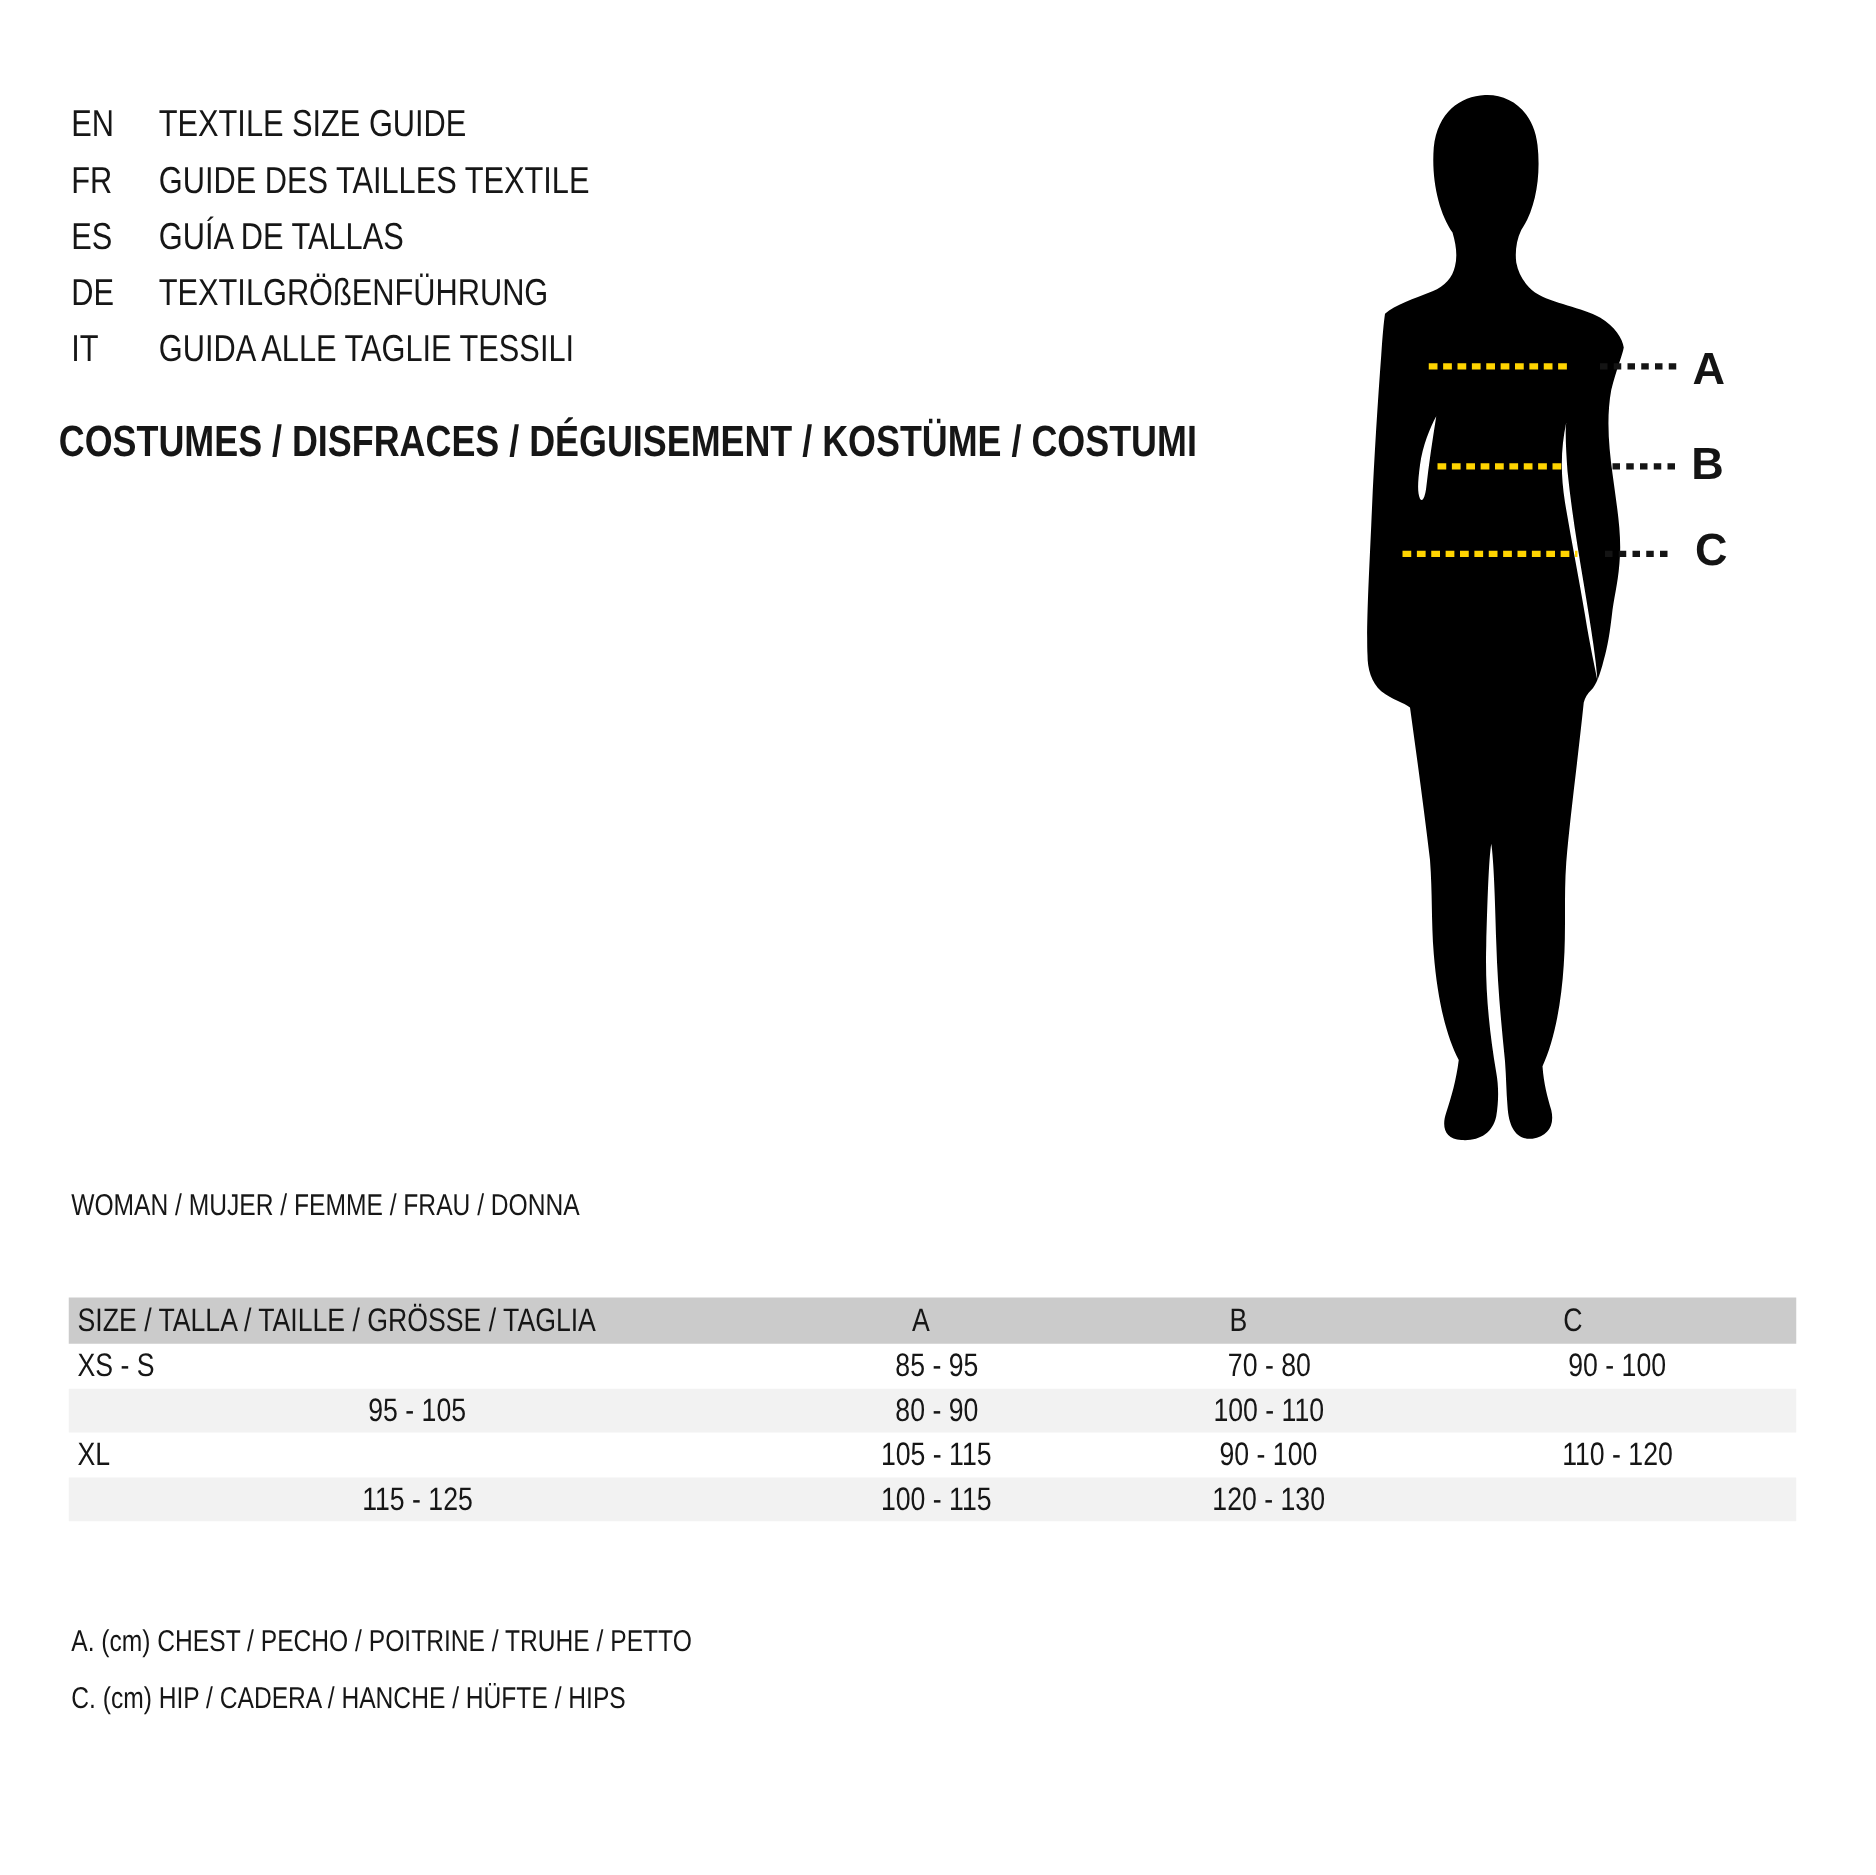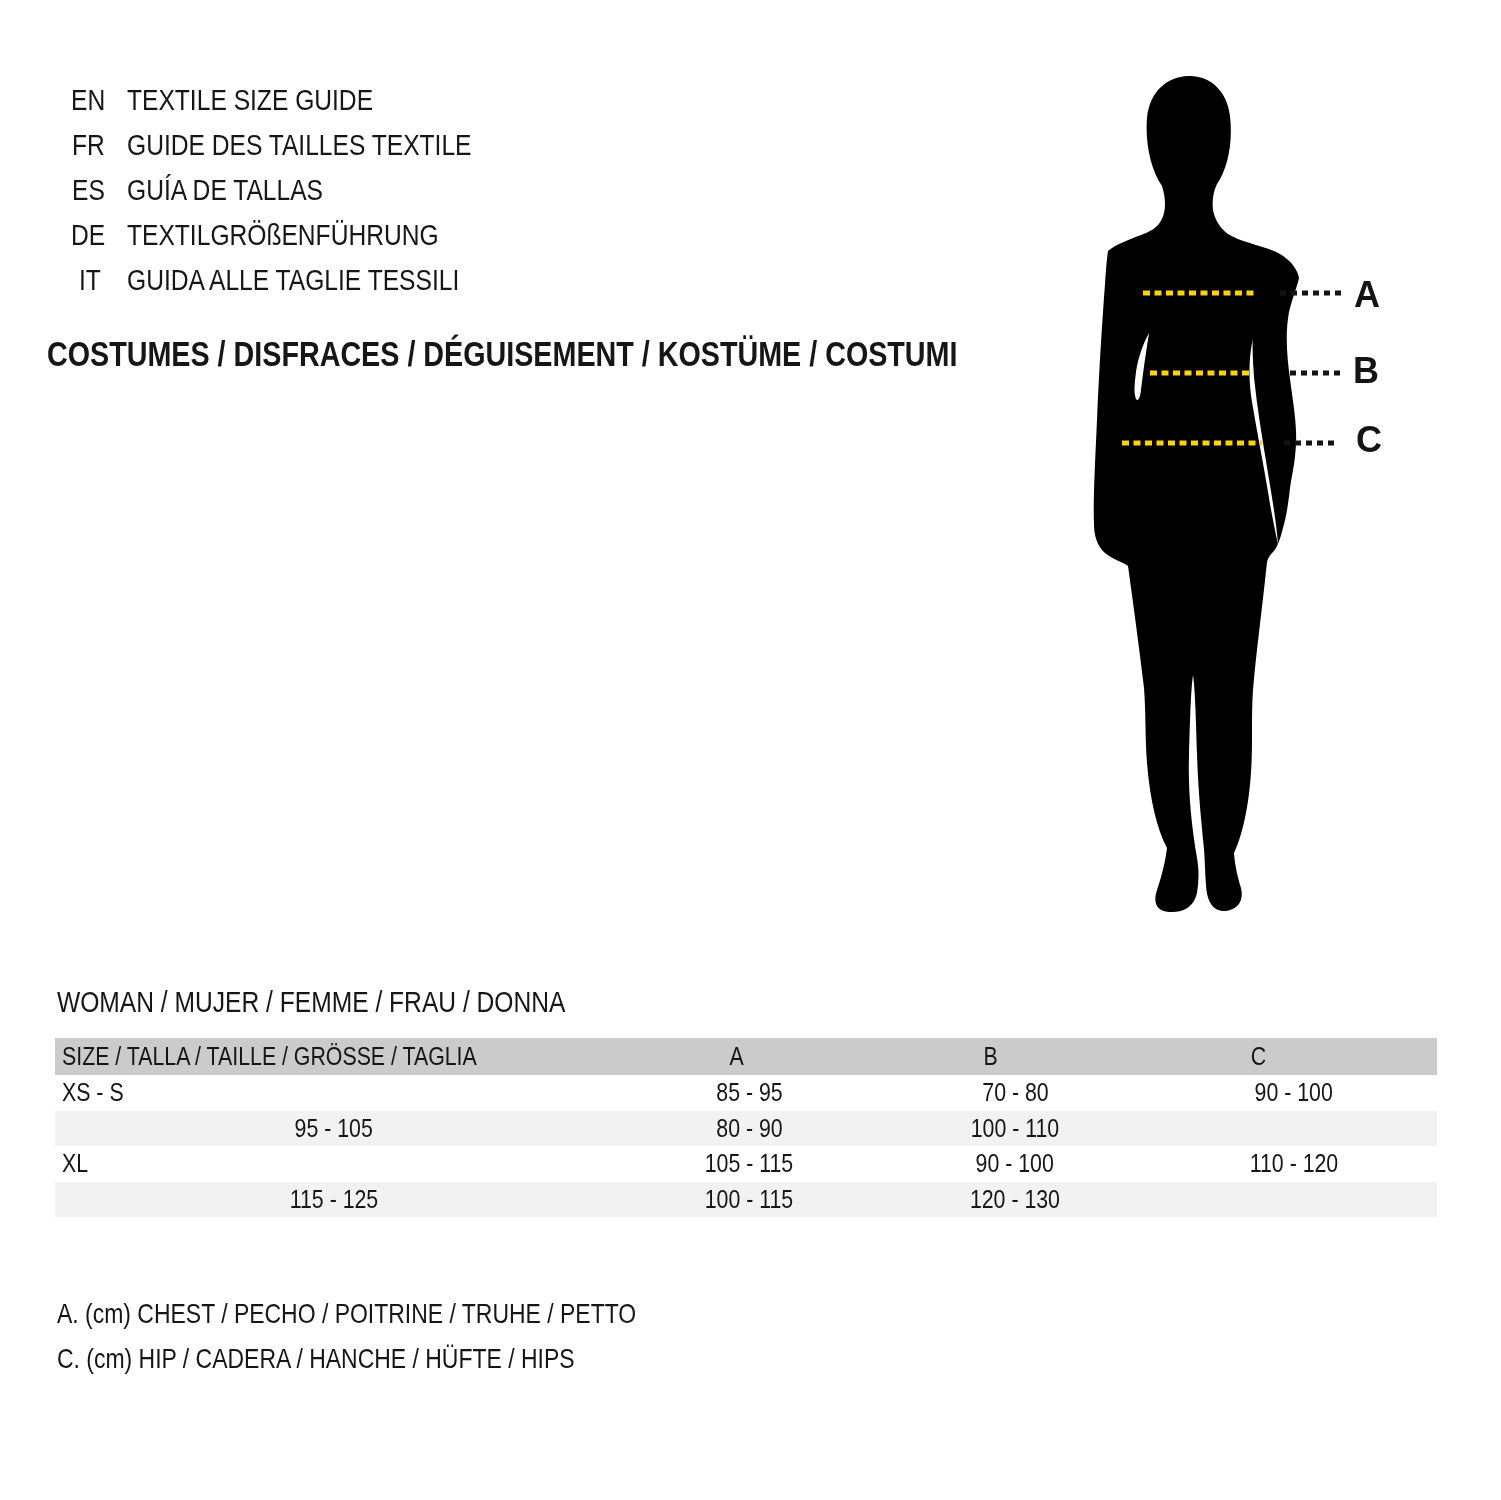--- a/index.html
+++ b/index.html
@@ -6,44 +6,44 @@
   html,body { background:#ffffff; }
   body { font-family:"Liberation Sans","DejaVu Sans",sans-serif; color:#161616; }
   #canvas { position:relative; width:1501px; height:1500px; background:#fff; overflow:hidden; }
 
   .cond   { display:inline-block; transform:scaleX(0.82); transform-origin:0 50%; white-space:nowrap; }
   .cond-c { display:inline-block; transform:scaleX(0.82); transform-origin:50% 50%; white-space:nowrap; }
 
   
   .lang-list { position:absolute; left:57px; top:77px; }
   .lang-row { display:flex; height:45px; align-items:center; font-size:30px; letter-spacing:0; }
-  .lang-code { width:70px; flex:0 0 70px;text-align:center; }
+  .lang-code { width:70px; flex:0 0 70px; }
 
   
   .category-title { position:absolute; left:47px; top:334px; font-size:35px; font-weight:700; }
 
   
   .figure-wrap { position:absolute; left:1050px; top:72px; width:340px; height:860px; }
   .figure-wrap svg { display:block; }
 
   
-  .section-title { position:absolute; left:57px; top:985px; font-size:30px; }
+  .section-title { position:absolute; left:57px; top:951px; font-size:24px; }
 
   
   .size-table { position:absolute; left:55px; top:1038px; width:1382px; font-size:26px; }
   .t-row { display:grid; grid-template-columns:557px 250px 258px 276px 1fr; align-items:center; }
   .t-row .c-size { padding-left:7px; text-align:left; }
   .t-row .c-val { text-align:center; }
   .t-head { height:37px; background:#cbcbcb; }
   .t-body-row { height:35.5px;gap:12px; }
   .t-stripe { background:#f2f2f2; }
 
   
   .legend { position:absolute; left:57px; top:1291px; }
-  .legend-row { height:45px; display:flex; align-items:center; font-size:28px; }
+  .legend-row { height:45px; display:flex; align-items:center; font-size:24px; }
 </style>
 </head>
 <body>
 
 <div id="canvas">
 
   <div class="lang-list">
     <div class="lang-row">
       <span class="lang-code"><span class="cond">EN</span></span>
       <span class="cond">TEXTILE SIZE GUIDE</span>

